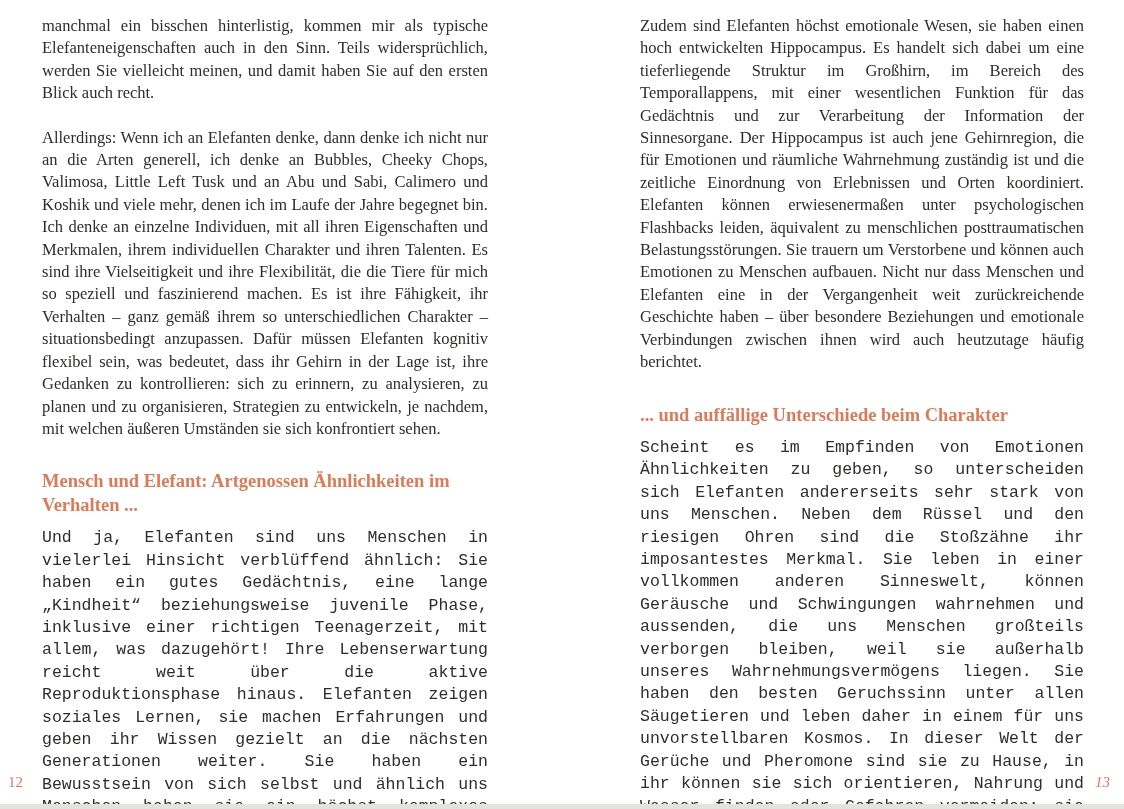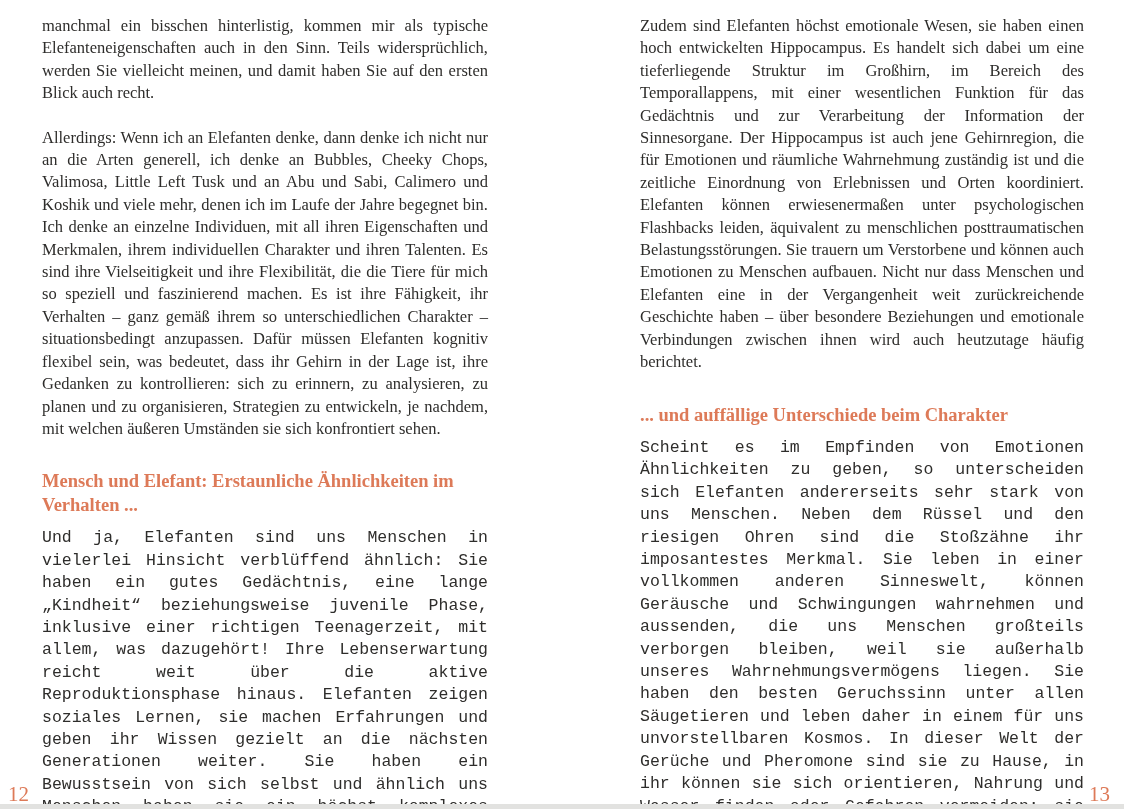--- a/index.html
+++ b/index.html
@@ -37,42 +37,42 @@
     color:var(--accent);
     font-size:18.5px;
     line-height:23.5px;
     font-weight:bold;
     margin:30px 0 10px 0;
     text-align:left;
     hyphens:none;
   }
   .page-number{
     position:absolute;
-    bottom:2px;
-    font-size:21px;
+    bottom:18px;
+    font-size:15px;
     color:var(--accent);
   }
   .pn-left{left:8px;}
-  .pn-right{right:14px;}
+  .pn-right{right:14px;font-style:italic;}
   .bottom-edge{
     position:absolute;
     left:0;right:0;bottom:0;
     height:5px;
     background:#e2e2e0;
   }
 </style>
 </head>
 <body>
 
 <div class="spread">
 
   <div class="column col-left">
     <p>manchmal ein bisschen hinterlistig, kommen mir als typische Elefanteneigenschaften auch in den Sinn. Teils widersprüchlich, werden Sie vielleicht meinen, und damit haben Sie auf den ersten Blick auch recht.</p>
     <p>Allerdings: Wenn ich an Elefanten denke, dann denke ich nicht nur an die Arten generell, ich denke an Bubbles, Cheeky Chops, Valimosa, Little Left Tusk und an Abu und Sabi, Calimero und Koshik und viele mehr, denen ich im Laufe der Jahre begegnet bin. Ich denke an einzelne Individuen, mit all ihren Eigenschaften und Merkmalen, ihrem individuellen Charakter und ihren Talenten. Es sind ihre Vielseitigkeit und ihre Flexibilität, die die Tiere für mich so speziell und faszinierend machen. Es ist ihre Fähigkeit, ihr Verhalten – ganz gemäß ihrem so unterschiedlichen Charakter – situationsbedingt anzupassen. Dafür müssen Elefanten kognitiv flexibel sein, was bedeutet, dass ihr Gehirn in der Lage ist, ihre Gedanken zu kontrollieren: sich zu erinnern, zu analysieren, zu planen und zu organisieren, Strategien zu entwickeln, je nachdem, mit welchen äußeren Umständen sie sich konfrontiert sehen.</p>
-    <h2 class="section-heading">Mensch und Elefant: Erstaunliche Ähnlichkeiten im Verhalten ...</h2>
+    <h2 class="section-heading">Mensch und Elefant: Artgenossen Ähnlichkeiten im Verhalten ...</h2>
     <p>Und ja, Elefanten sind uns Menschen in vielerlei Hinsicht verblüffend ähnlich: Sie haben ein gutes Gedächtnis, eine lange „Kindheit“ beziehungsweise juvenile Phase, inklusive einer richtigen Teenagerzeit, mit allem, was dazugehört! Ihre Lebenserwartung reicht weit über die aktive Reproduktionsphase hinaus. Elefanten zeigen soziales Lernen, sie machen Erfahrungen und geben ihr Wissen gezielt an die nächsten Generationen weiter. Sie haben ein Bewusstsein von sich selbst und ähnlich uns Menschen haben sie ein höchst komplexes Sozialsystem, mit einer zeitlich und örtlich variablen Zusammensetzung von sozialen Gruppen. Elefanten verfügen über komplex vernetzte gesellschaftliche Strukturen, in denen sie sich ohne Probleme zurechtfinden. Dafür</p>
   </div>
 
   <div class="column col-right">
     <p>Zudem sind Elefanten höchst emotionale Wesen, sie haben einen hoch entwickelten Hippocampus. Es handelt sich dabei um eine tieferliegende Struktur im Großhirn, im Bereich des Temporallappens, mit einer wesentlichen Funktion für das Gedächtnis und zur Verarbeitung der Information der Sinnesorgane. Der Hippocampus ist auch jene Gehirnregion, die für Emotionen und räumliche Wahrnehmung zuständig ist und die zeitliche Einordnung von Erlebnissen und Orten koordiniert. Elefanten können erwiesenermaßen unter psychologischen Flashbacks leiden, äquivalent zu menschlichen posttraumatischen Belastungsstörungen. Sie trauern um Verstorbene und können auch Emotionen zu Menschen aufbauen. Nicht nur dass Menschen und Elefanten eine in der Vergangenheit weit zurückreichende Geschichte haben – über besondere Beziehungen und emotionale Verbindungen zwischen ihnen wird auch heutzutage häufig berichtet.</p>
     <h2 class="section-heading">... und auffällige Unterschiede beim Charakter</h2>
     <p>Scheint es im Empfinden von Emotionen Ähnlichkeiten zu geben, so unterscheiden sich Elefanten andererseits sehr stark von uns Menschen. Neben dem Rüssel und den riesigen Ohren sind die Stoßzähne ihr imposantestes Merkmal. Sie leben in einer vollkommen anderen Sinneswelt, können Geräusche und Schwingungen wahrnehmen und aussenden, die uns Menschen großteils verborgen bleiben, weil sie außerhalb unseres Wahrnehmungsvermögens liegen. Sie haben den besten Geruchssinn unter allen Säugetieren und leben daher in einem für uns unvorstellbaren Kosmos. In dieser Welt der Gerüche und Pheromone sind sie zu Hause, in ihr können sie sich orientieren, Nahrung und Wasser finden oder Gefahren vermeiden; sie können sich verständigen, Paarungspartner lokalisieren und auswählen oder erkennen, wie</p>
   </div>
 
   <div class="page-number pn-left">12</div>

